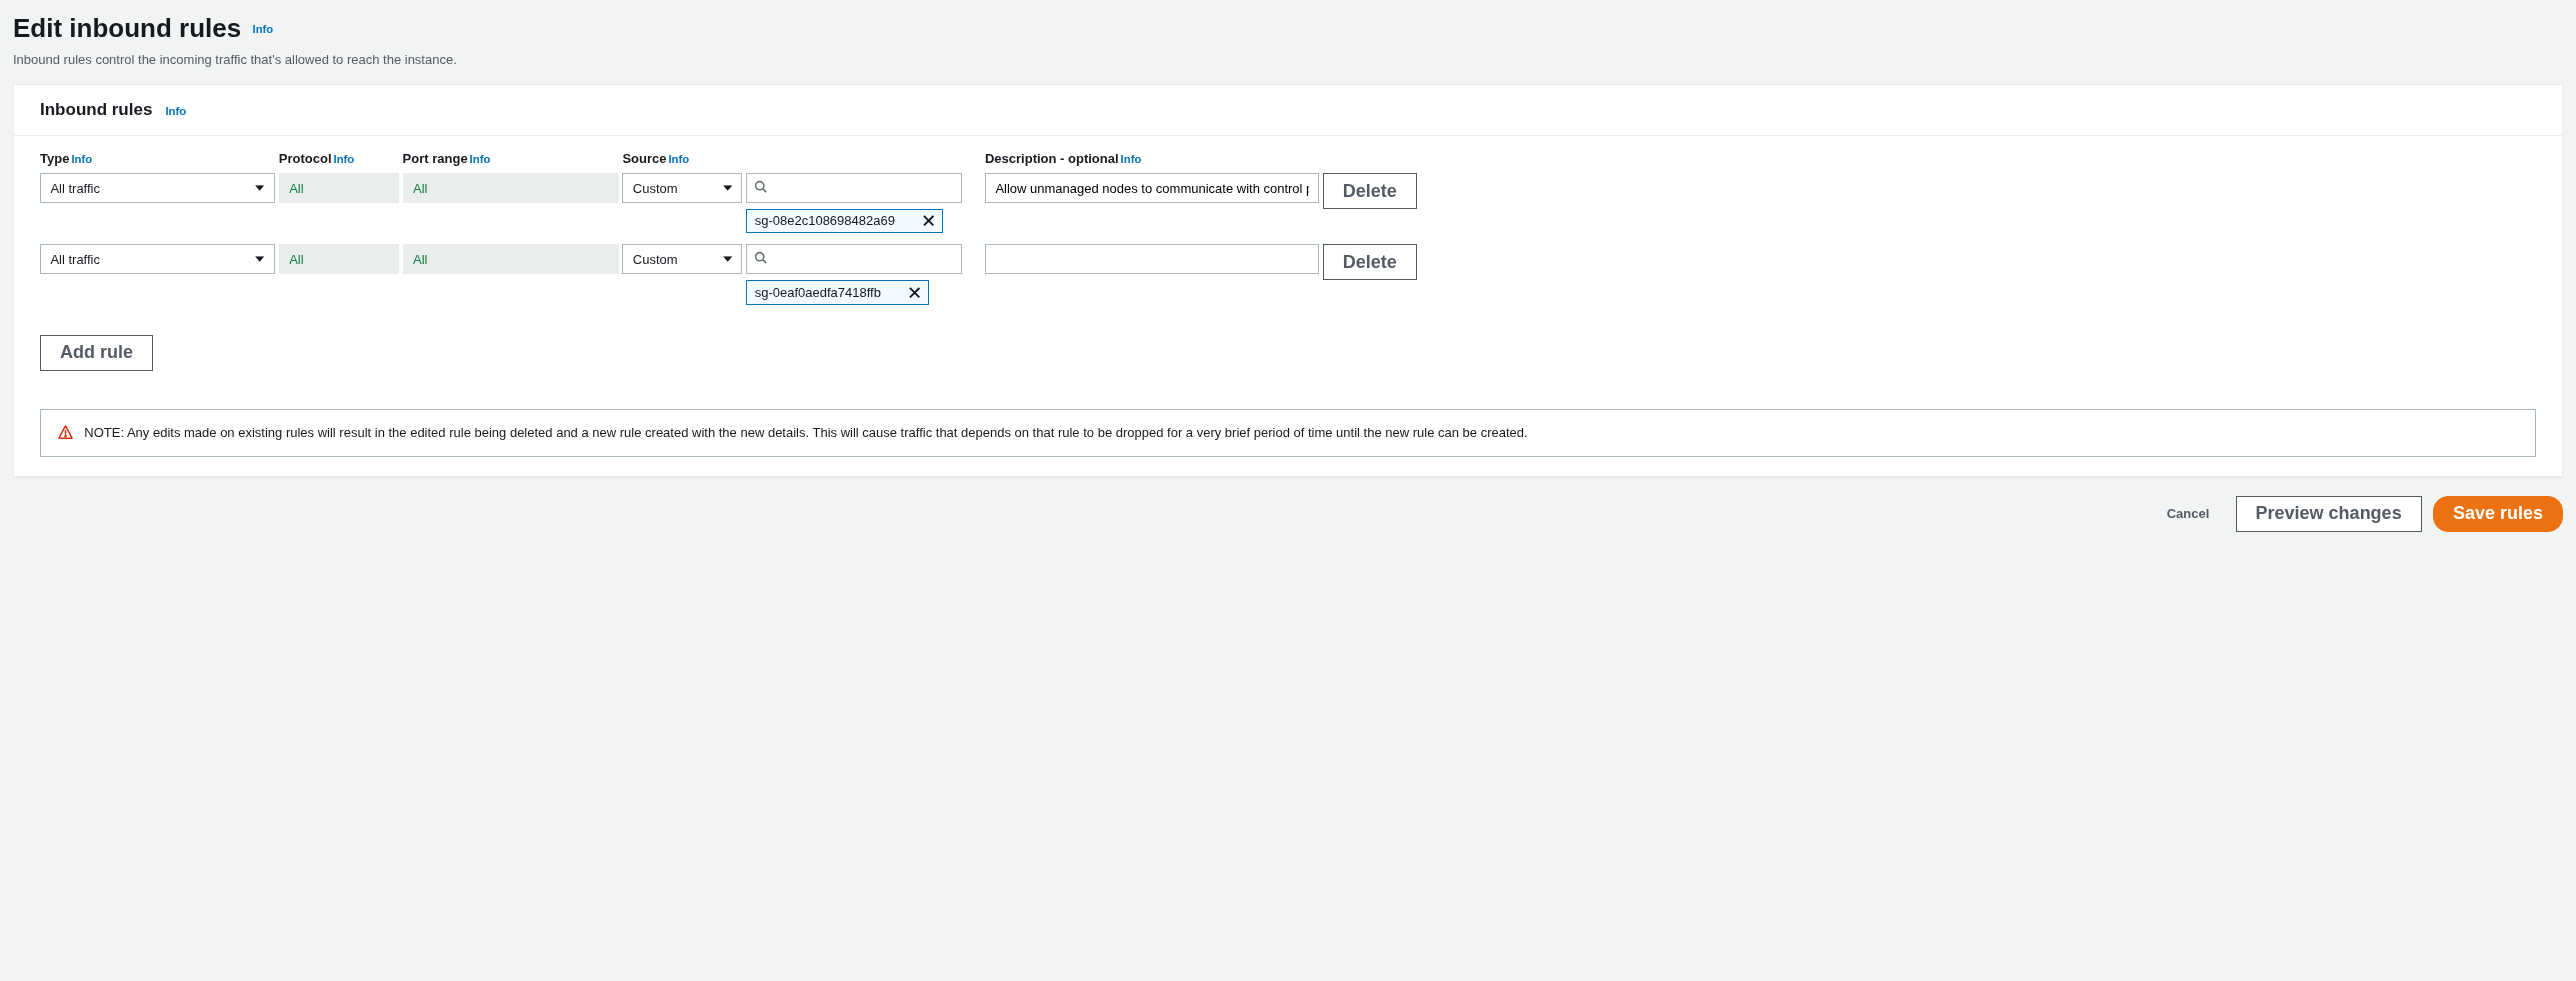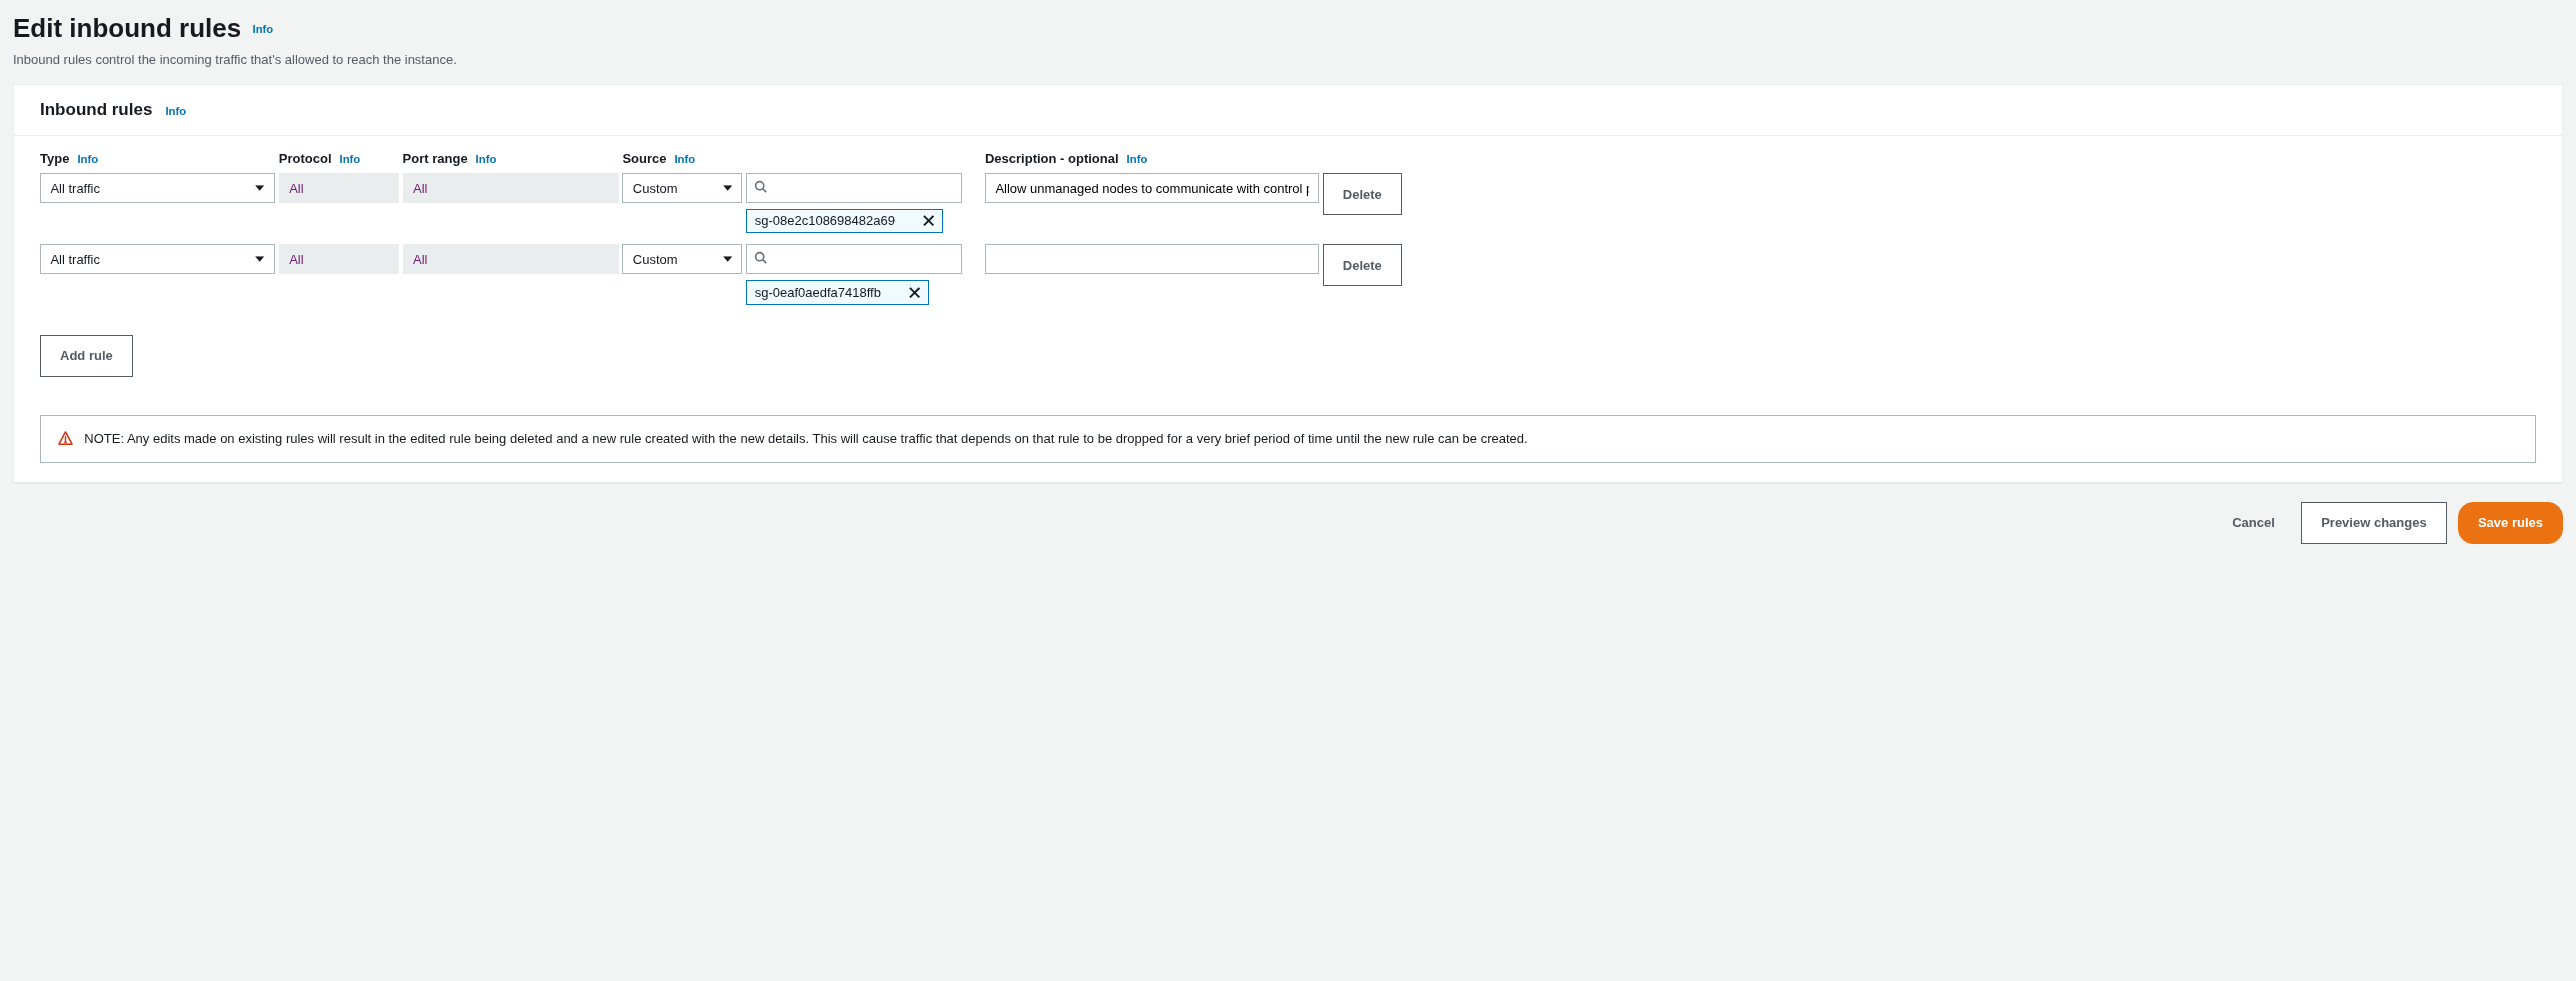--- a/index.html
+++ b/index.html
@@ -61,21 +61,21 @@
     }
     .grid-row {
       display: grid;
       grid-template-columns: 235px 120px 216px 120px 235px 334px 75px;
       gap: 3.8px;
       align-items: start;
     }
     .header-row .grid-label {
       display: flex;
       align-items: baseline;
-      gap: 8px;
+      gap: 2px;
       font-weight: 700;
       font-size: 13px;
       color: #16191f;
       padding-bottom: 7.5px;
     }
     .header-row .info-link {
       font-weight: 700;
     }
     .rule-row {
       margin-bottom: 11.3px;
@@ -100,21 +100,21 @@
     .caret svg {
       display: block;
     }
     .input-disabled {
       border: 0.9px solid #eaeded;
       background: #eaeded;
       height: 30px;
       display: flex;
       align-items: center;
       padding: 0 9.4px;
-      color: #701a75;
+      color: #15803d;
     }
     .text-input {
       border: 0.9px solid #aab7b8;
       background: #fff;
       height: 30px;
       width: 100%;
       padding: 0 9.4px;
       font-size: 13px;
       font-family: inherit;
       outline: none;
@@ -137,25 +137,25 @@
       padding: 0 9.4px 0 28px;
       font-size: 13px;
       font-family: inherit;
       outline: none;
     }
     .btn {
       border: 0.9px solid #545b64;
       background: #fff;
       color: #545b64;
       font-weight: 700;
-      font-size: 13px;
+      font-size: 18px;
       padding: 2px 19px;
       cursor: pointer;
       font-family: inherit;
-      height: 42px;
+      height: 36px;
     }
     .btn-primary {
       background: #ec7211;
       border-color: #ec7211;
       color: #fff;
       border-radius: 15px;
     }
     .sg-tag {
       display: inline-flex;
       align-items: center;

